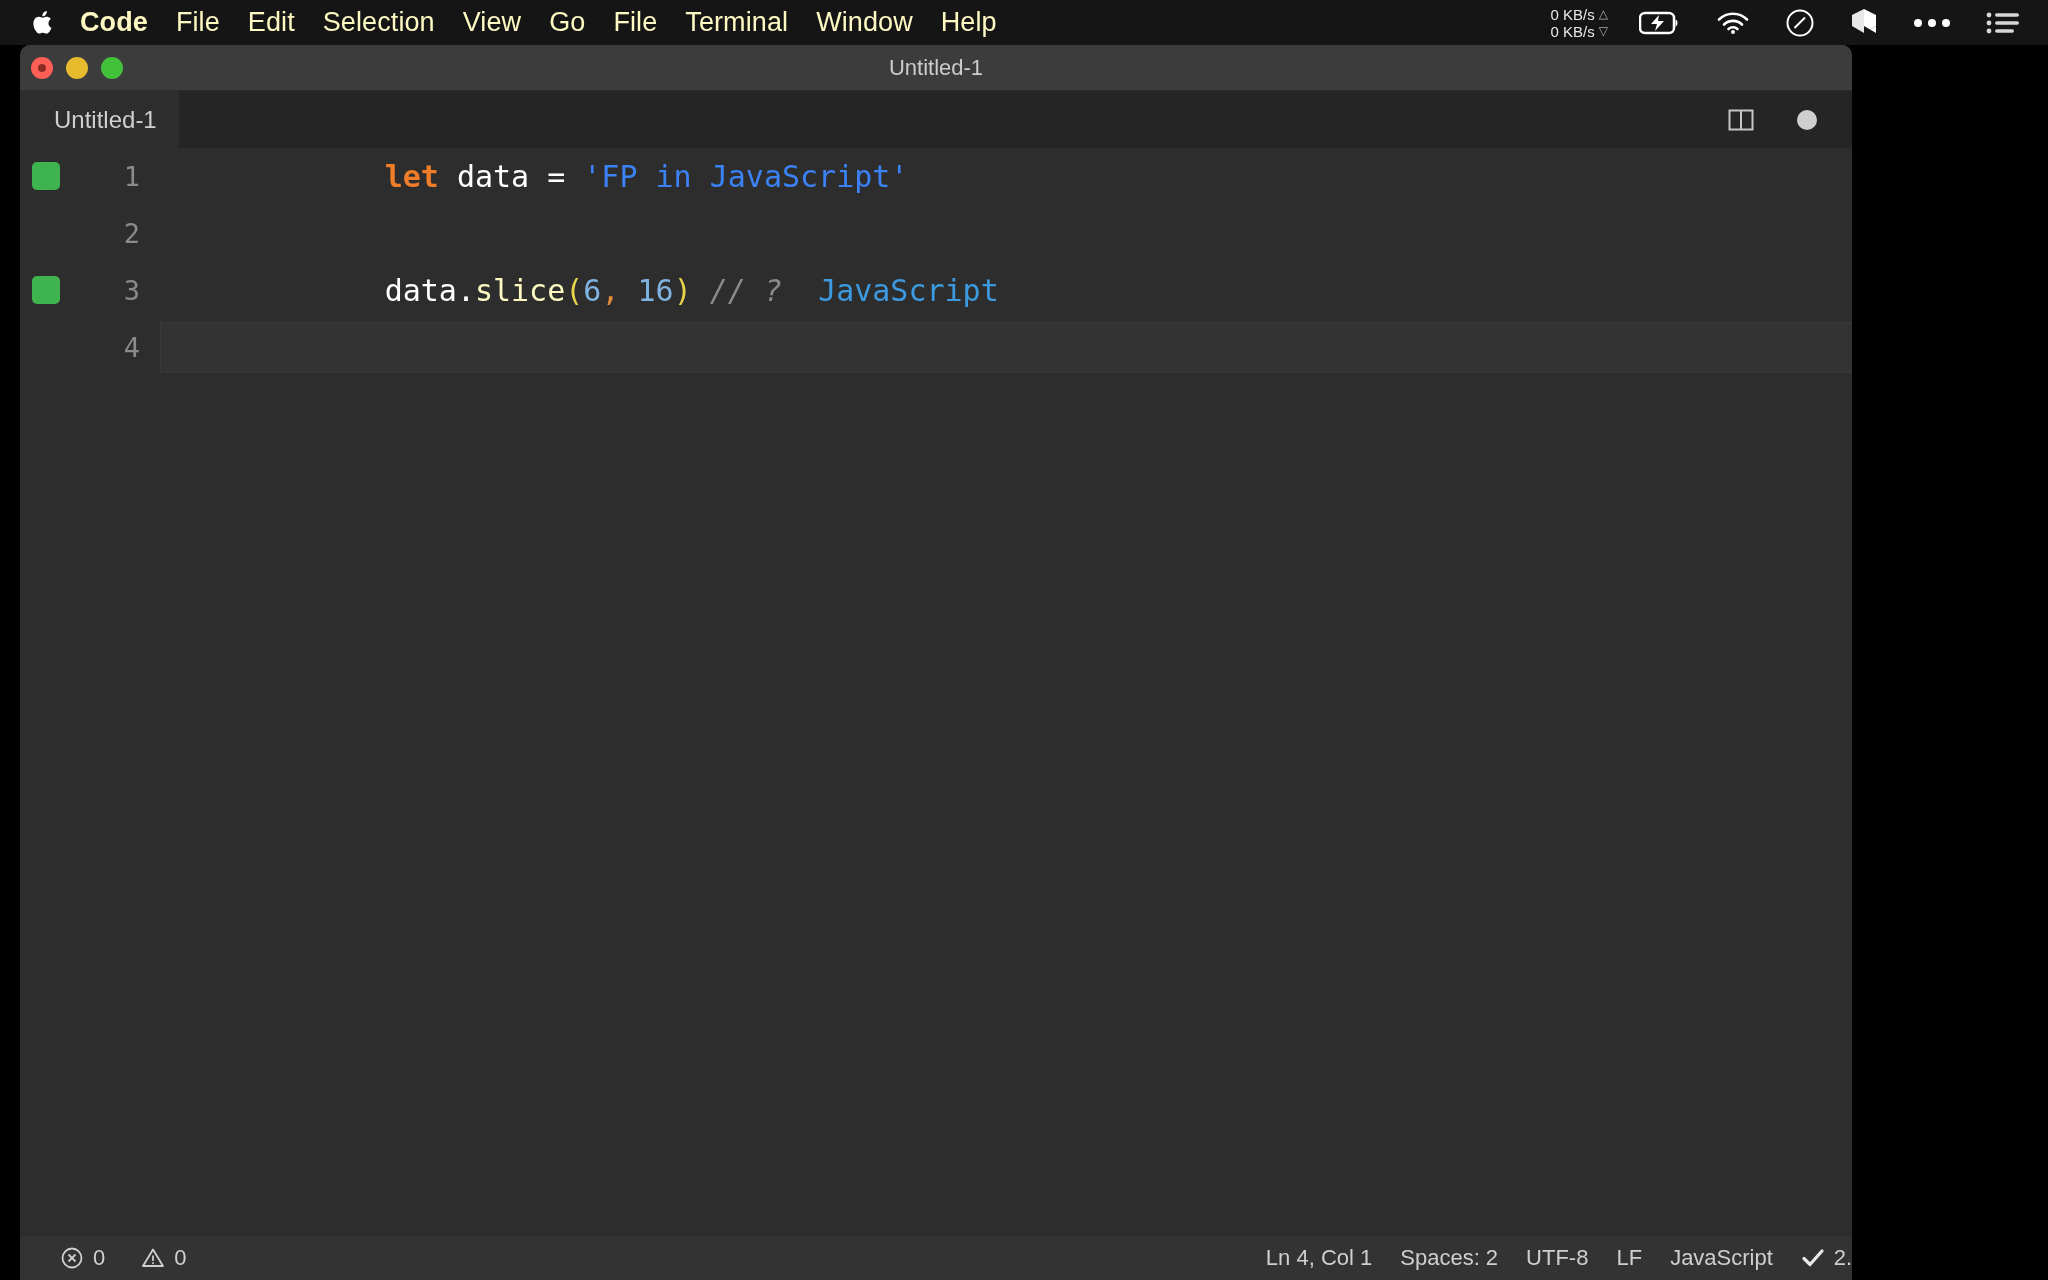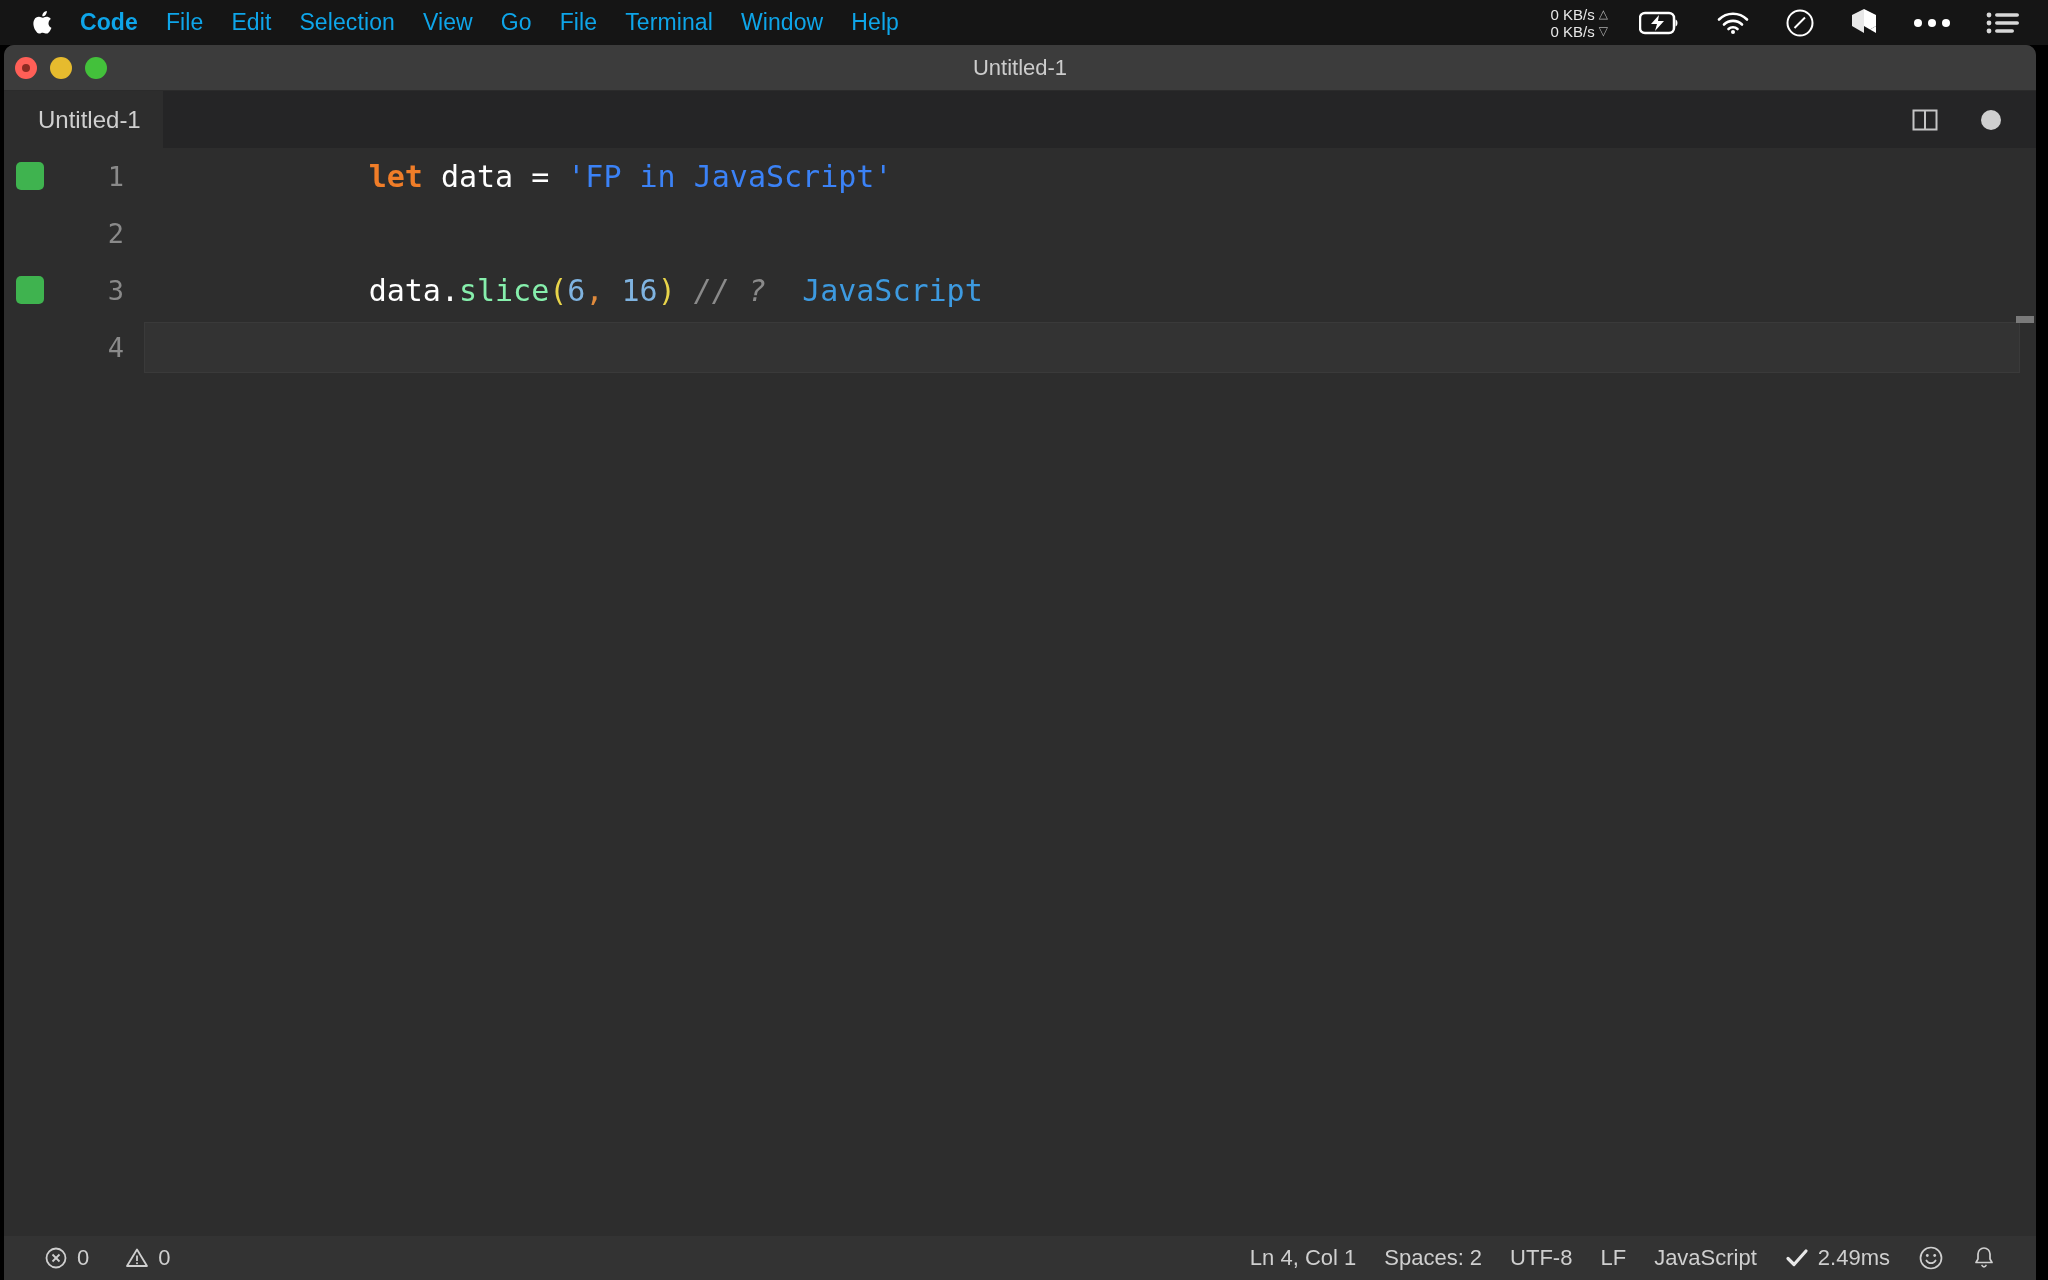--- a/index.html
+++ b/index.html
@@ -19,21 +19,21 @@
     color: #fff;
   }
   .menubar-left { display: flex; align-items: center; height: 45px; }
   .apple-logo {
     width: 42px; height: 45px;
     display: flex; align-items: center; justify-content: center;
     margin-left: 22px;
   }
   .apple-logo svg { width: 23px; height: 27px; }
   .menu-item {
-    font-size: 23px; color: #0ea5e9;
+    font-size: 27px; color: #fef9c3;
     padding: 0 14px; height: 45px;
     display: flex; align-items: center;
     letter-spacing: 0.1px;
     white-space: nowrap;
   }
   .menu-item.app-name { font-weight: bold; padding-left: 16px; }
 
   .menubar-right {
     margin-left: auto; display: flex; align-items: center;
     height: 45px; padding-right: 18px; gap: 15px;
@@ -45,22 +45,22 @@
   }
   .net-speed .rows { text-align: right; }
   .net-speed .arrows { display: flex; flex-direction: column; align-items: center; gap: 1px; color:#aeaeae; font-size: 12px; line-height:16px;}
   .tray-icon {
     height: 45px; display: flex; align-items: center; justify-content: center;
     padding: 0 10px; color: #fff;
   }
 
   
   .window {
-    position: absolute; top: 45px; left: 4px;
-    width: 2032px; height: 1235px;
+    position: absolute; top: 45px; left: 20px;
+    width: 1832px; height: 1235px;
     background: #2d2d2d;
     border-radius: 10px 10px 0 0;
     overflow: hidden;
   }
   .titlebar {
     height: 46px; background: #3c3c3c;
     position: relative;
     display: flex; align-items: center;
     border-bottom: 1px solid #2b2b2b;
   }
@@ -138,21 +138,21 @@
     font-size: 27px; color: #8a8a8a;
   }
   .code-text {
     margin-left: 184px;
     position: relative; z-index: 2;
   }
   
   .t-kw      { color: #f07d28; font-weight: bold; }
   .t-plain   { color: #ffffff; }
   .t-str     { color: #3b82f6; }
-  .t-fn      { color: #86efac; }
+  .t-fn      { color: #fef9c3; }
   .t-paren   { color: #e8d44a; }
   .t-num     { color: #7fb3e0; }
   .t-comma   { color: #e08a3c; }
   .t-comment { color: #8a8a8a; font-style: italic; }
   .t-result  { color: #3d9ae0; }
 
   
   .vscroll-track {
     position: absolute; right: 0; top: 0;
     width: 22px; height: 1088px;

